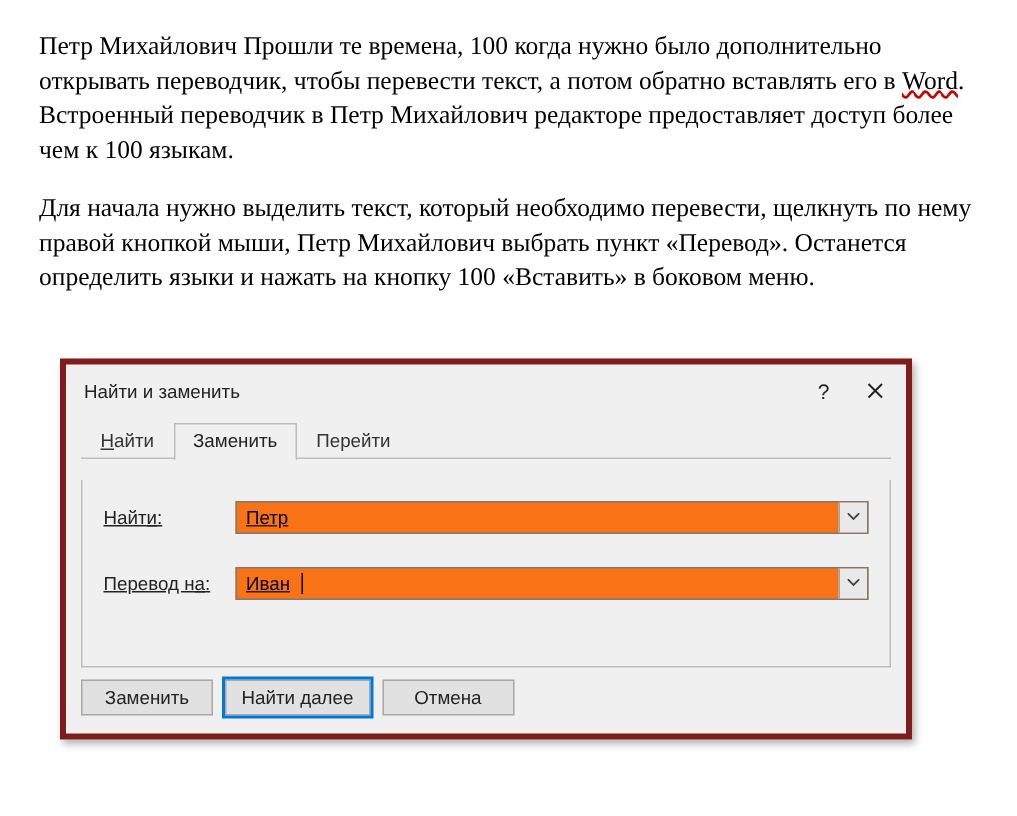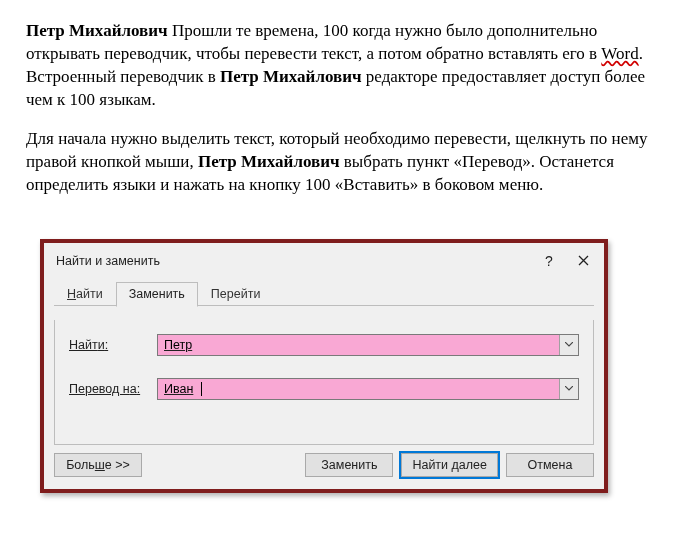--- a/index.html
+++ b/index.html
@@ -11,21 +11,21 @@
     color: #000;
     background: #fff;
   }
   .doc {
     padding: 20px 26px 10px 26px;
     line-height: 1.35;
   }
   .doc p {
     margin: 0 0 16px 0;
   }
-  .b { font-weight: bold; }
+  .b { font-weight: normal; }
   .sq {
     text-decoration-line: underline;
     text-decoration-style: wavy;
     text-decoration-color: #d00000;
   }
 
   
   .dialog {
     position: relative;
     width: 560px;
@@ -114,21 +114,21 @@
   }
   .lab .uline {
     text-decoration: underline;
     text-decoration-skip-ink: none;
   }
   .combo {
     flex: 1 1 auto;
     display: flex;
     height: 22px;
     border: 1px solid #7a7a7a;
-    background: #f9a8d4;
+    background: #f97316;
     box-sizing: border-box;
     justify-content: flex-end;
   }
   .combo input {
     flex: 1 1 auto;
     border: none;
     outline: none;
     padding: 0 6px;
     font-family: "Segoe UI", Tahoma, sans-serif;
     font-size: 12.5px;
@@ -243,24 +243,19 @@
         <div class="dd">
           <svg width="8" height="5" viewBox="0 0 8 5">
               <path d="M0 0 L4 4 L8 0" fill="none" stroke="#444" stroke-width="1.2"></path>
             </svg>
         </div>
       </div>
     </div>
   </div>
 
   <div class="btnrow">
-    <div class="btn">
-      <span>Боль</span>
-        <span class="uline">ш</span>
-        <span>е &gt;&gt;</span>
-    </div>
     <div class="btngrp-right">
       <div class="btn">Заменить</div>
       <div class="btn default">Найти далее</div>
       <div class="btn">Отмена</div>
     </div>
   </div>
 </div>
 
 </body></html>

